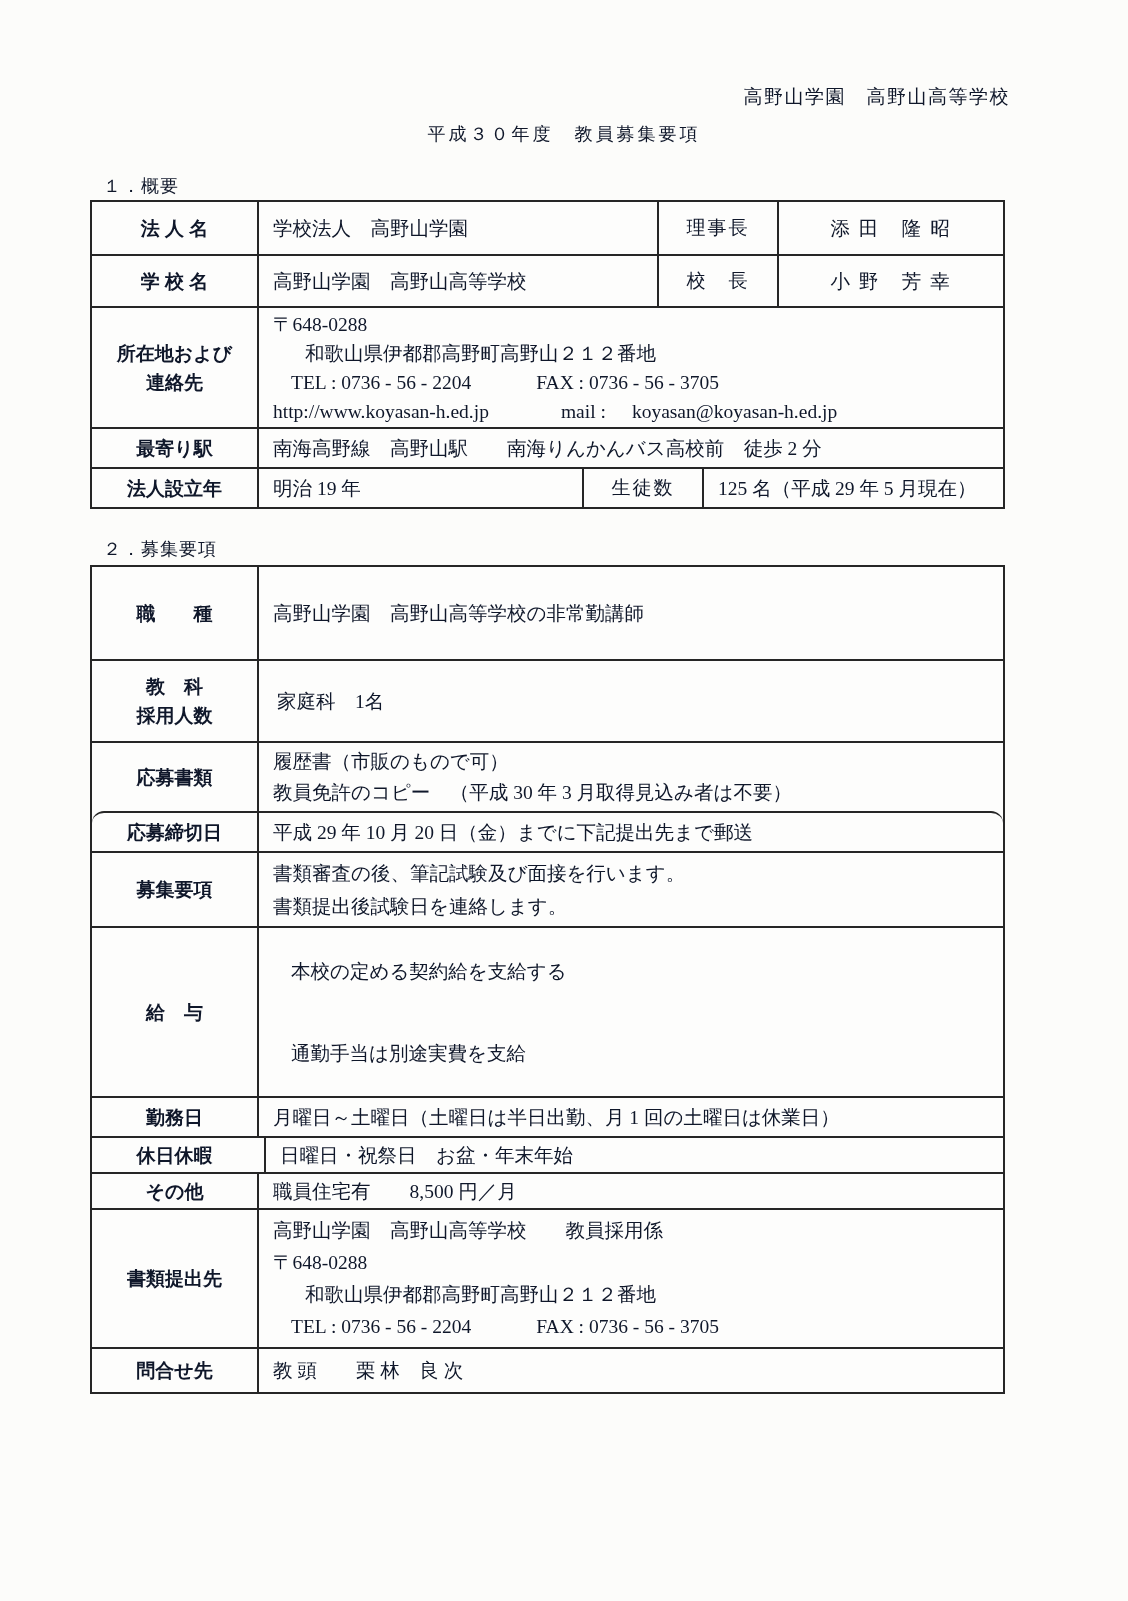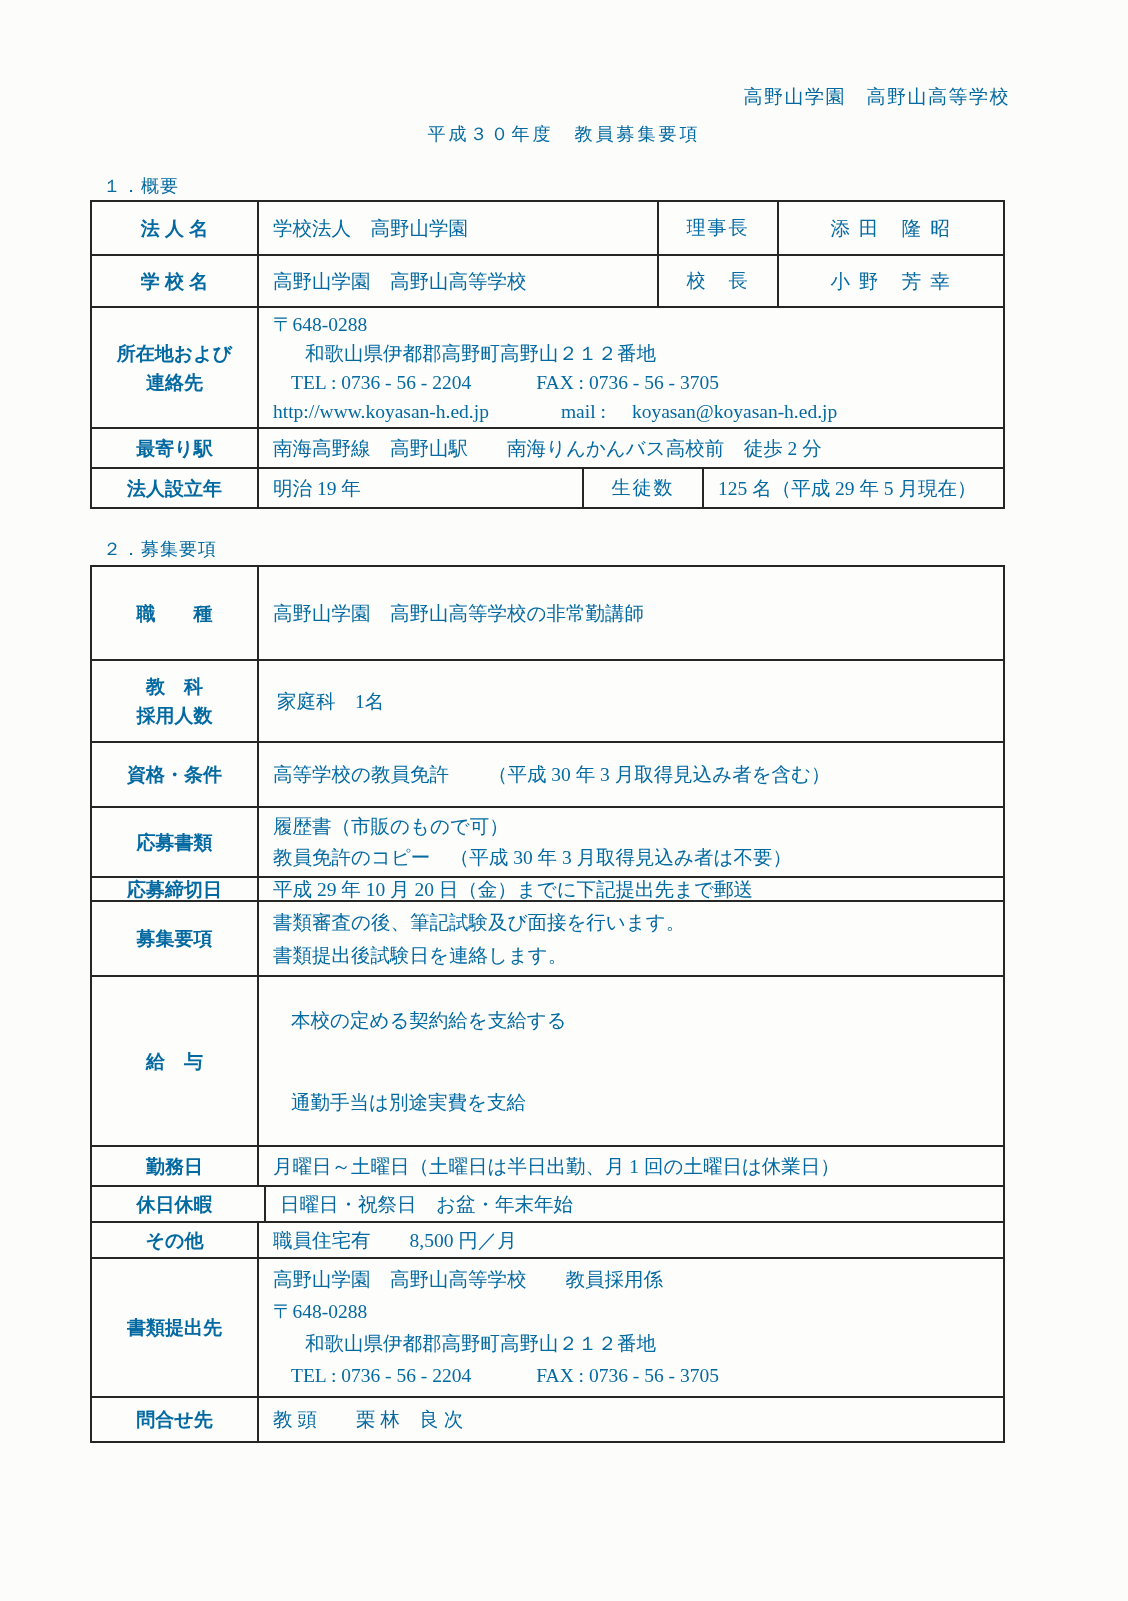--- a/index.html
+++ b/index.html
@@ -2,21 +2,21 @@
 <html lang="ja"><head>
 <meta charset="utf-8">
 <style>
   html,body{margin:0;padding:0;}
   body{background:#e8e8e6;}
   .page{
     position:relative;
     width:1128px;height:1601px;
     background:#fcfcfa;
     font-family:"Liberation Serif", serif;
-    color:#0369a1;
+    color:#0f172a;
     overflow:hidden;
     margin:0 auto;
   }
   .hdr-right{
     position:absolute;top:84px;right:118px;
     font-size:19px;letter-spacing:1.5px;
   }
   .doc-title{
     position:absolute;top:122px;left:0;width:100%;
     text-align:center;font-size:18px;letter-spacing:3px;
@@ -68,21 +68,21 @@
   .r3{height:121px;}
   .r4,.r5{height:40px;}
   .r3 .content-cell{justify-content:center;}
   .r3 .line{line-height:29px;}
 
   
   .t2r1{height:92px;}
   .t2r2{height:82px;}
   .t2r3{height:65px;}
   .t2r4{height:70px;}
-  .t2r5{height:24px;}
+  .t2r5{height:40px;border-radius:12px;}
   .t2r6{height:75px;}
   .t2r7{height:170px;}
   .t2r8{height:40px;}
   .t2r9{height:36px;gap:7px;}
   .t2r10{height:36px;}
   .t2r11{height:139px;}
   .t2r12{height:45px;}
 
   .t2r4 .line{line-height:31px;}
   .t2r6 .line{line-height:33px;}
@@ -163,24 +163,20 @@
     </div>
 
     <div class="row t2r2">
       <div class="cell label-cell">
         <span>教　科</span>
         <span>採用人数</span>
       </div>
       <div class="cell content-cell indent-s">家庭科　1名</div>
     </div>
 
-    <div class="row t2r3">
-      <div class="cell label-cell">資格・条件</div>
-      <div class="cell content-cell">高等学校の教員免許　　（平成 30 年 3 月取得見込み者を含む）</div>
-    </div>
 
     <div class="row t2r4">
       <div class="cell label-cell">応募書類</div>
       <div class="cell content-cell">
         <div class="line">履歴書（市販のもので可）</div>
         <div class="line">教員免許のコピー　（平成 30 年 3 月取得見込み者は不要）</div>
       </div>
     </div>
 
     <div class="row t2r5">

